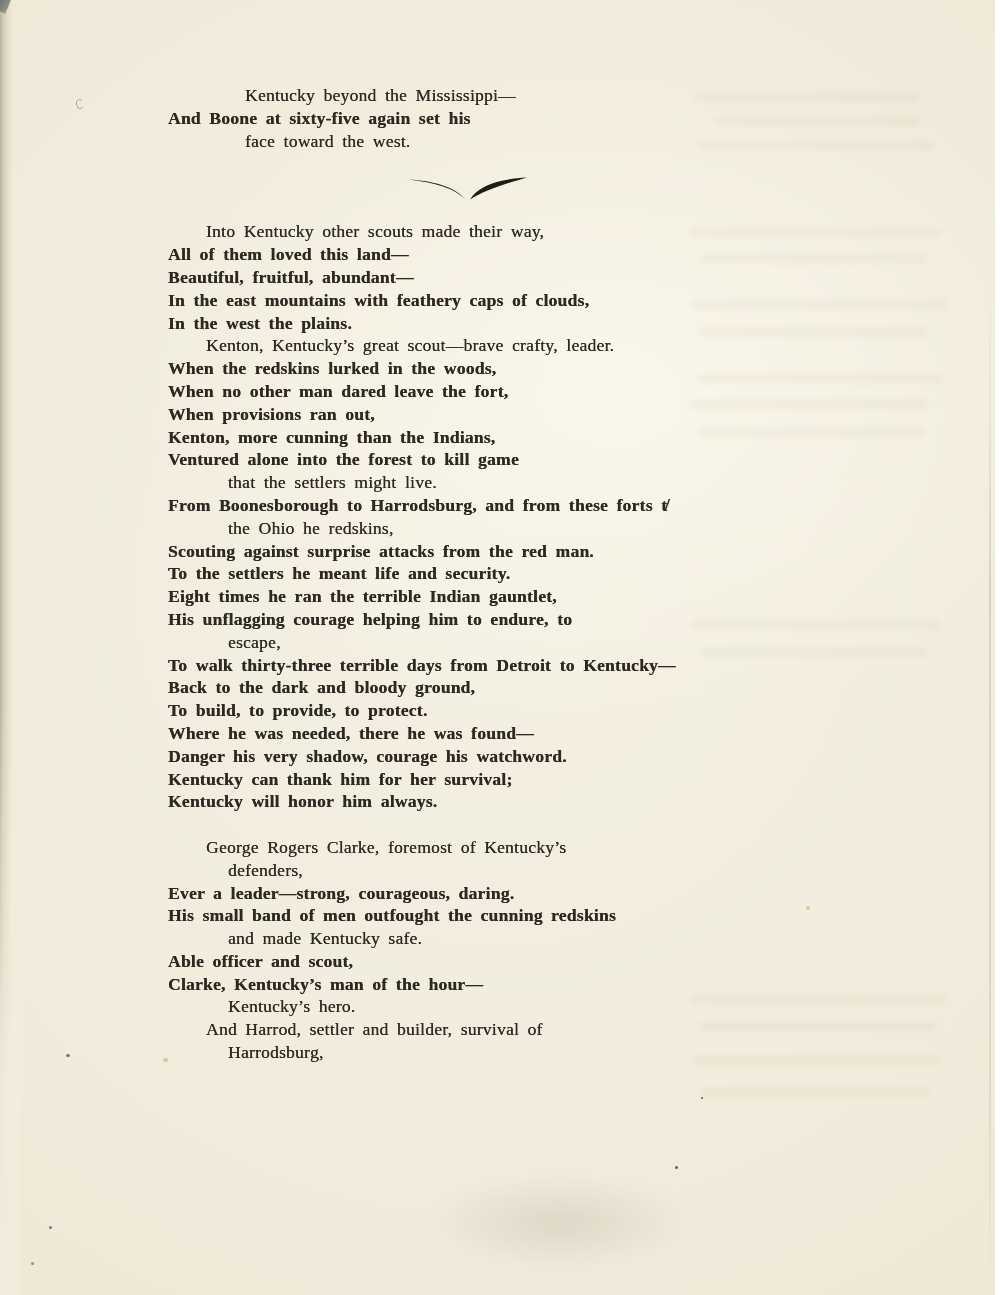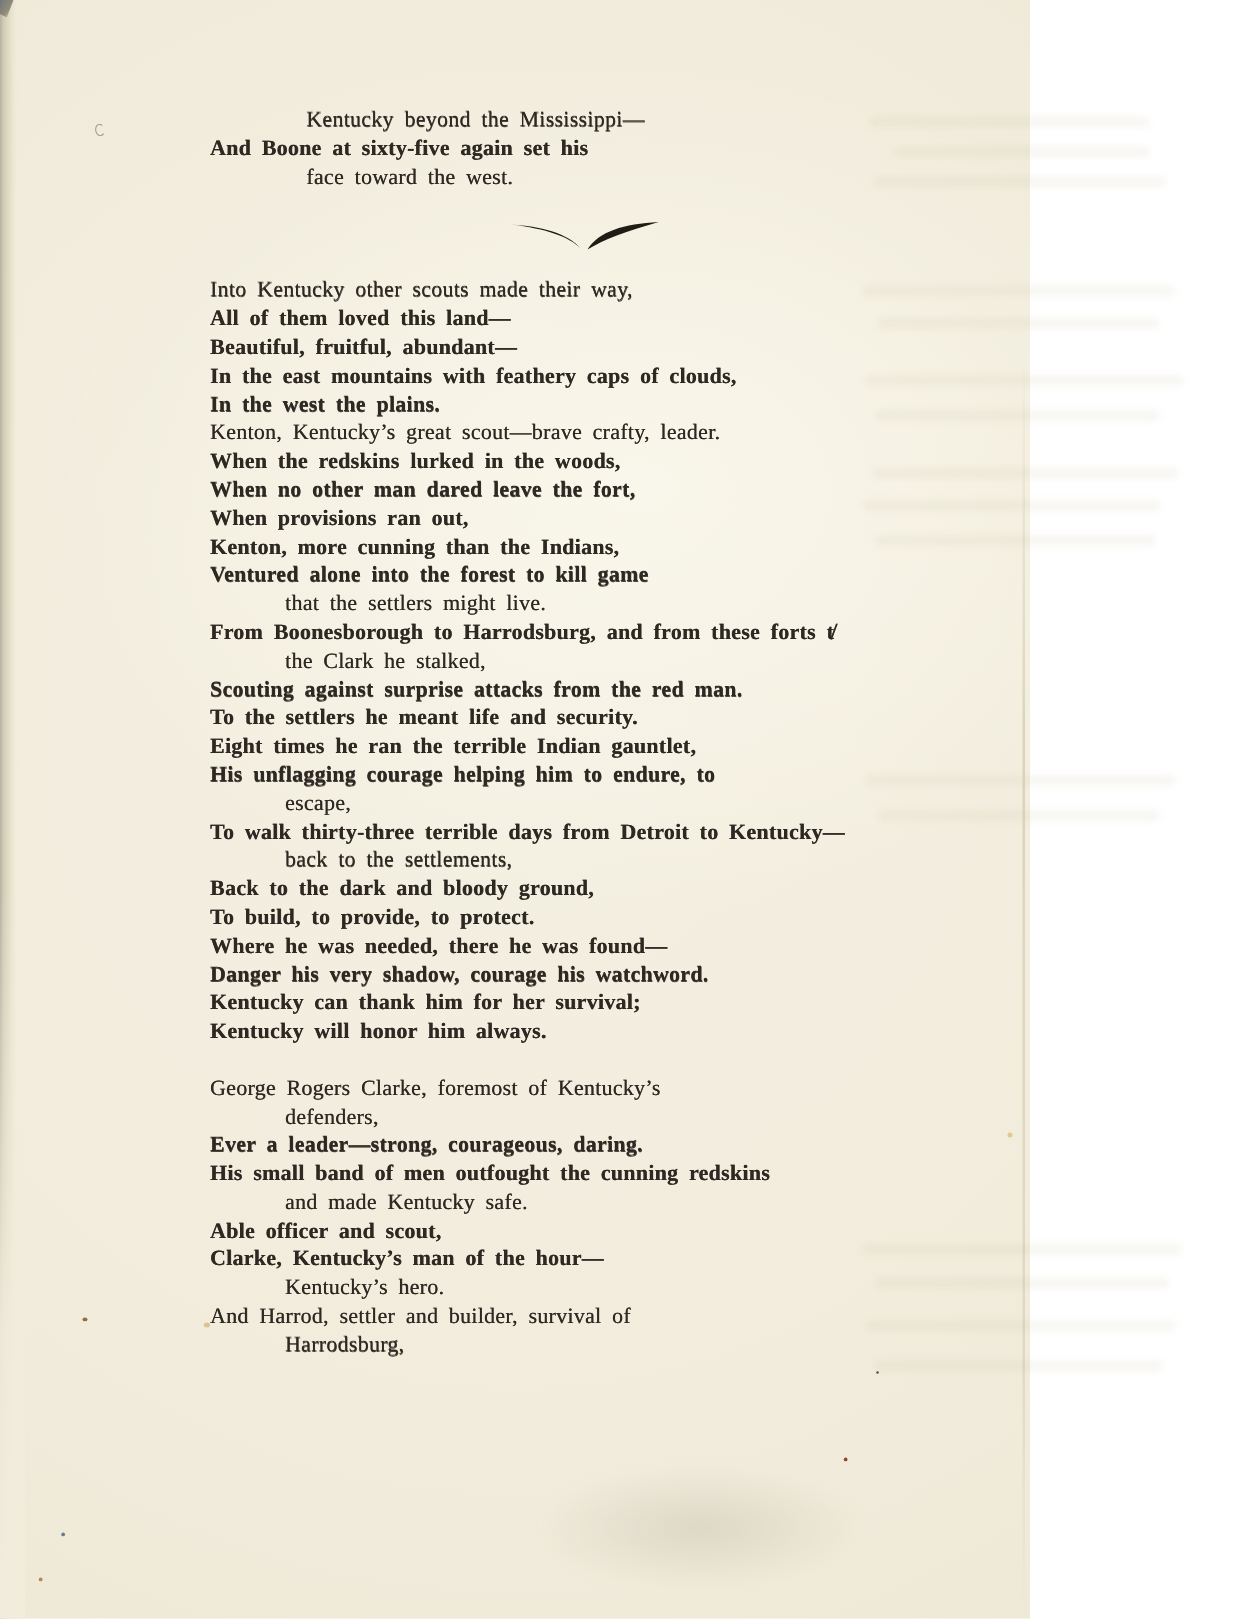--- a/index.html
+++ b/index.html
@@ -2,21 +2,21 @@
 <html><head>
 <meta charset="utf-8">
 <style>
   html,body{margin:0;padding:0;}
   body{
     width:1000px;height:1295px;
     font-family:"Liberation Serif","DejaVu Serif",serif;
     overflow:hidden;
   }
   .page{
-    position:relative;width:824px;height:1295px;
+    position:relative;width:995px;height:1295px;
     background:
       radial-gradient(ellipse 700px 500px at 62% 30%, rgba(255,253,244,0.55), rgba(255,253,244,0) 70%),
       radial-gradient(ellipse 900px 900px at 50% 45%, #f4f0e2 0%, #f1ecdc 60%, #eee8d6 100%);
     color:#2d2822;
   }
   
   .edge-strip{
     position:absolute;left:0;top:0;width:16px;height:100%;
     background:linear-gradient(to right,
       rgba(125,120,100,0.50) 0px, rgba(165,158,130,0.40) 3px,
@@ -44,21 +44,21 @@
   }
   
   .poem{
     position:absolute;left:168px;top:84px;width:620px;
     font-size:17.5px;line-height:22.8px;
     letter-spacing:0.25px;word-spacing:0.22em;
     text-shadow:0.25px 0.25px 0.35px rgba(45,40,34,0.85);
   }
   .line{white-space:nowrap;}
   .in0{margin-left:0;font-weight:bold;}
-  .in1{}
+  .in1{margin-left:38px;}
   .in2{margin-left:77px;}
   .in3{margin-left:60px;}
   .ornament{
     height:27px;margin-top:21px;
     display:flex;justify-content:center;align-items:center;
   }
   .ornament svg{display:block;margin-left:-20px;}
   .stanza-2{margin-top:20px;}
   .stanza-3{margin-top:22.8px;}
   
@@ -127,28 +127,27 @@
         <div class="line in0">In the east mountains with feathery caps of clouds,</div>
         <div class="line in0">In the west the plains.</div>
         <div class="line in1">Kenton, Kentucky’s great scout—brave crafty, leader.</div>
         <div class="line in0">When the redskins lurked in the woods,</div>
         <div class="line in0">When no other man dared leave the fort,</div>
         <div class="line in0">When provisions ran out,</div>
         <div class="line in0">Kenton, more cunning than the Indians,</div>
         <div class="line in0">Ventured alone into the forest to kill game</div>
         <div class="line in3">that the settlers might live.</div>
         <div class="line in0">From Boonesborough to Harrodsburg, and from these forts t̸</div>
-        <div class="line in3">the Clark he stalked,</div>
+        <div class="line in3">the Ohio he redskins,</div>
         <div class="line in0">Scouting against surprise attacks from the red man.</div>
         <div class="line in0">To the settlers he meant life and security.</div>
         <div class="line in0">Eight times he ran the terrible Indian gauntlet,</div>
         <div class="line in0">His unflagging courage helping him to endure, to</div>
         <div class="line in3">escape,</div>
         <div class="line in0">To walk thirty-three terrible days from Detroit to Kentucky—</div>
-        <div class="line in3">back to the settlements,</div>
         <div class="line in0">Back to the dark and bloody ground,</div>
         <div class="line in0">To build, to provide, to protect.</div>
         <div class="line in0">Where he was needed, there he was found—</div>
         <div class="line in0">Danger his very shadow, courage his watchword.</div>
         <div class="line in0">Kentucky can thank him for her survival;</div>
         <div class="line in0">Kentucky will honor him always.</div>
       </div>
 
     <div class="stanza stanza-3">
         <div class="line in1">George Rogers Clarke, foremost of Kentucky’s</div>

